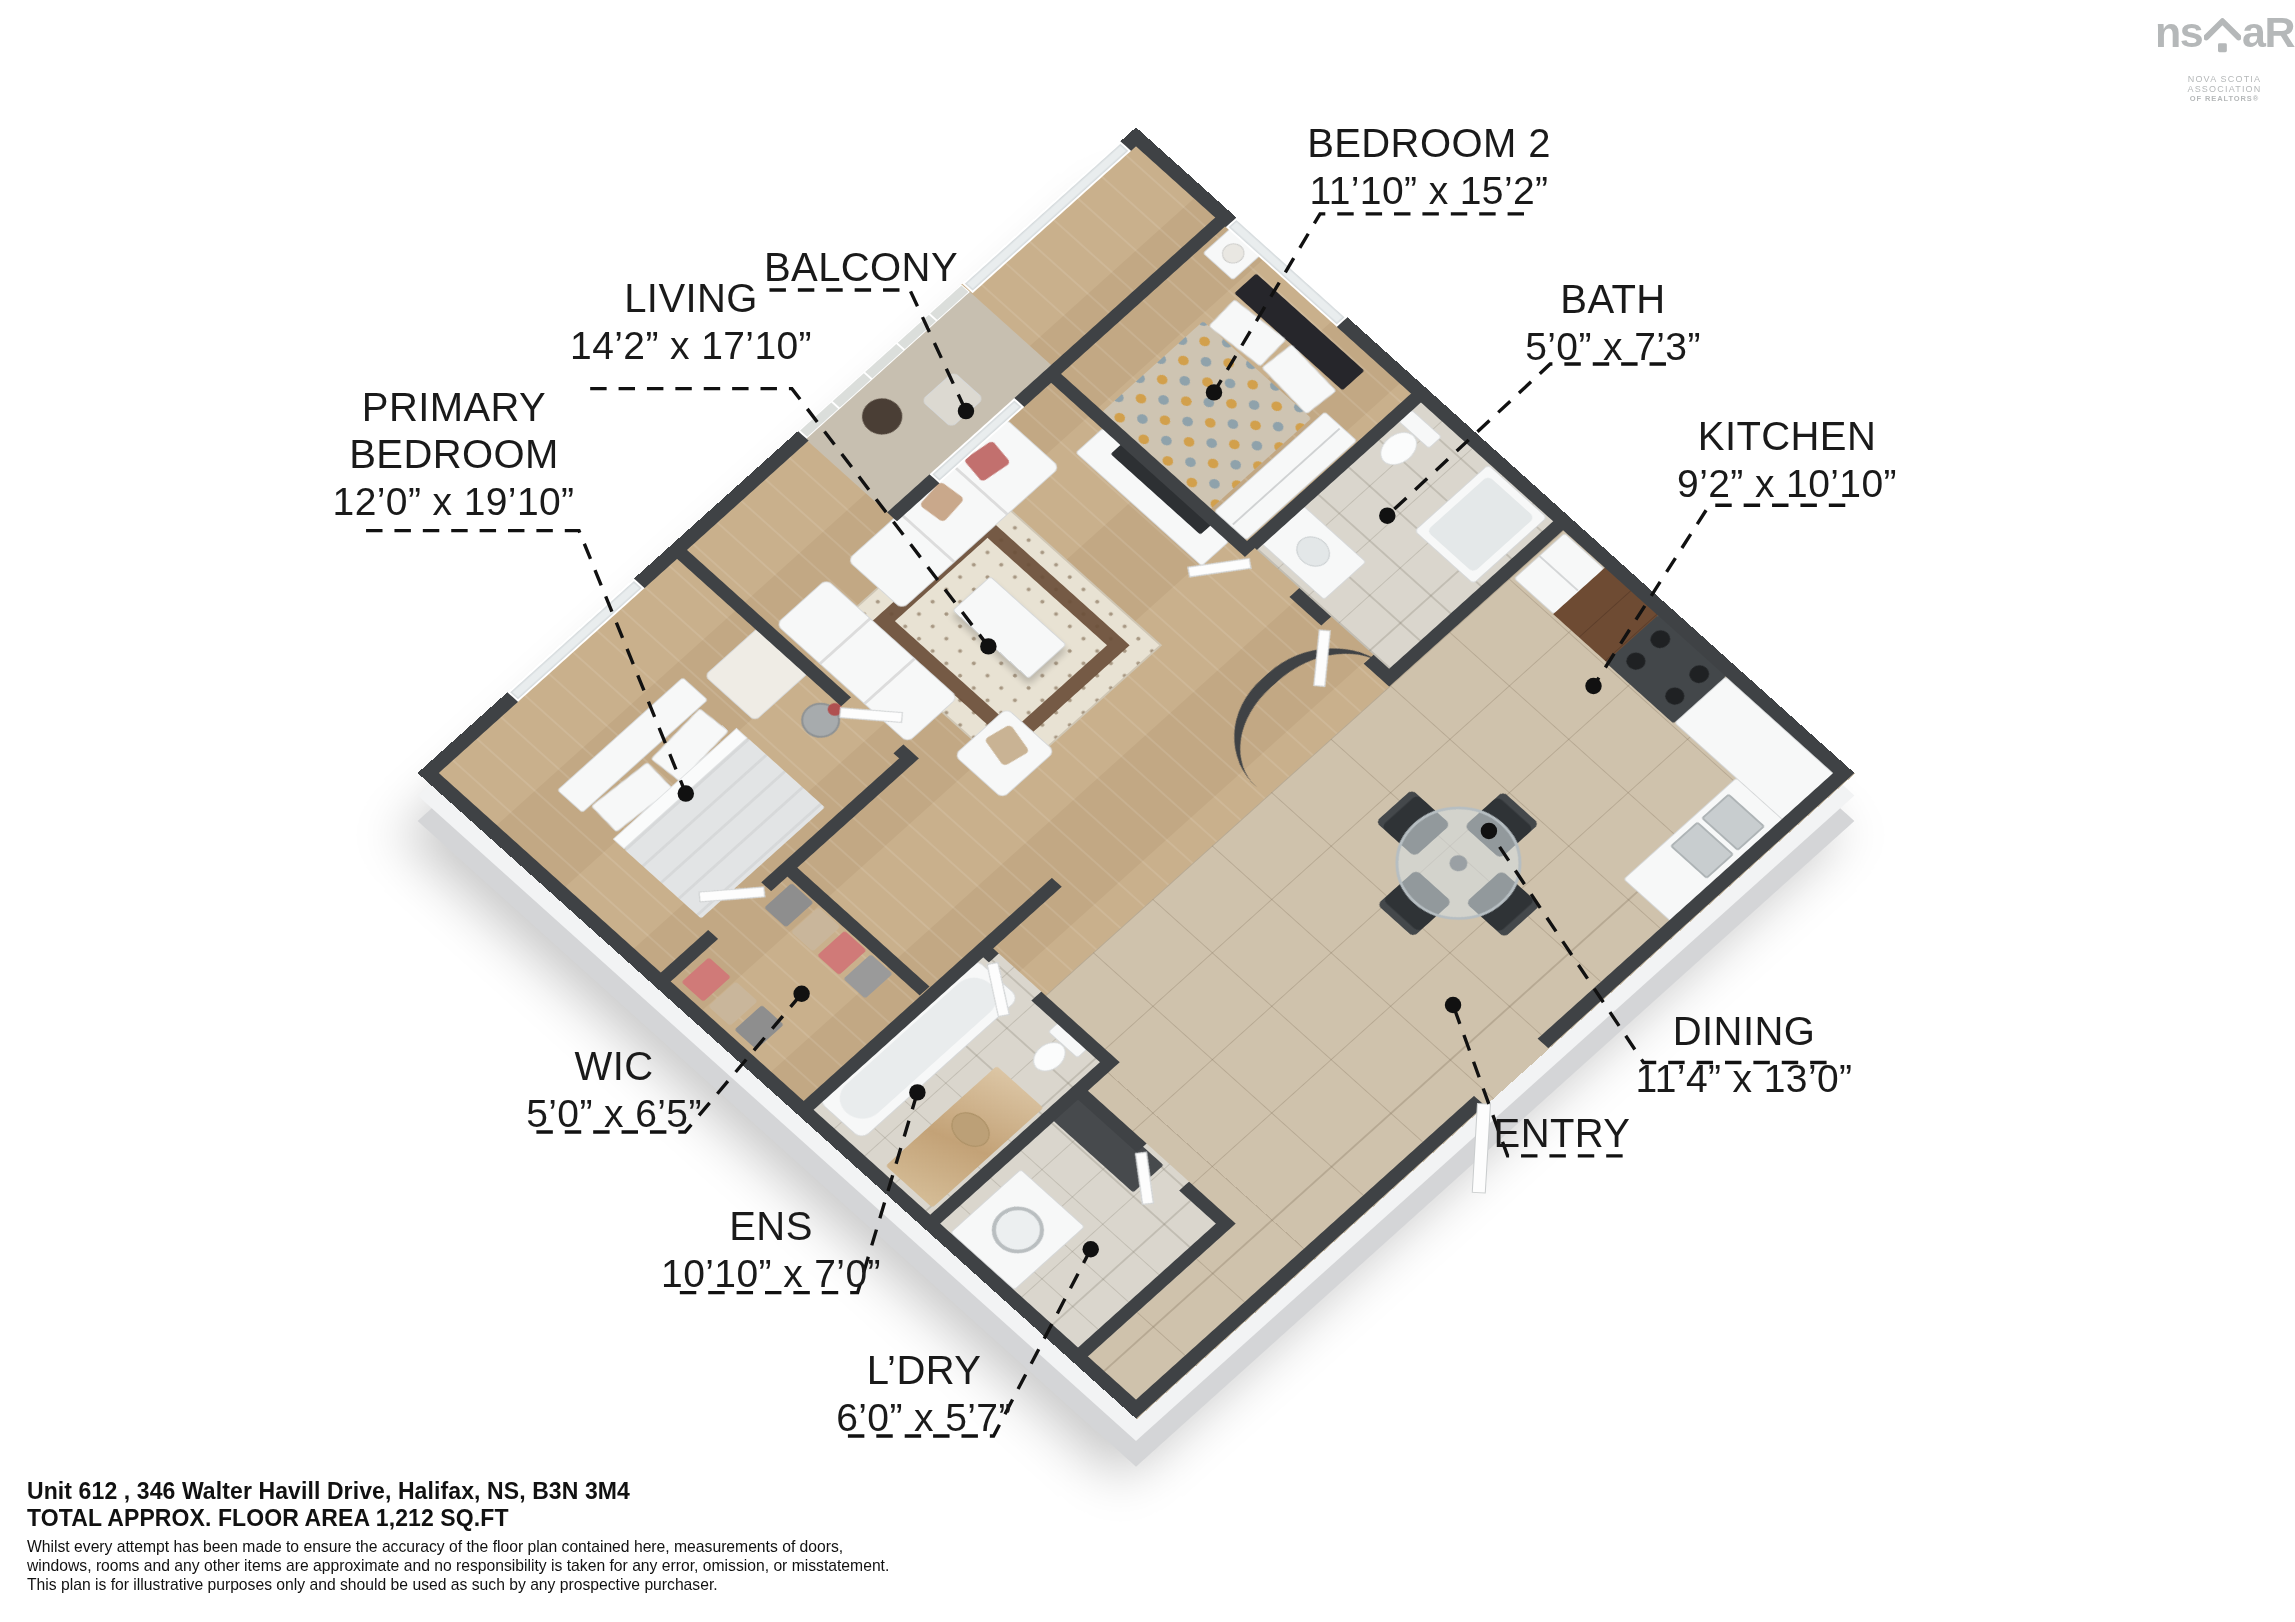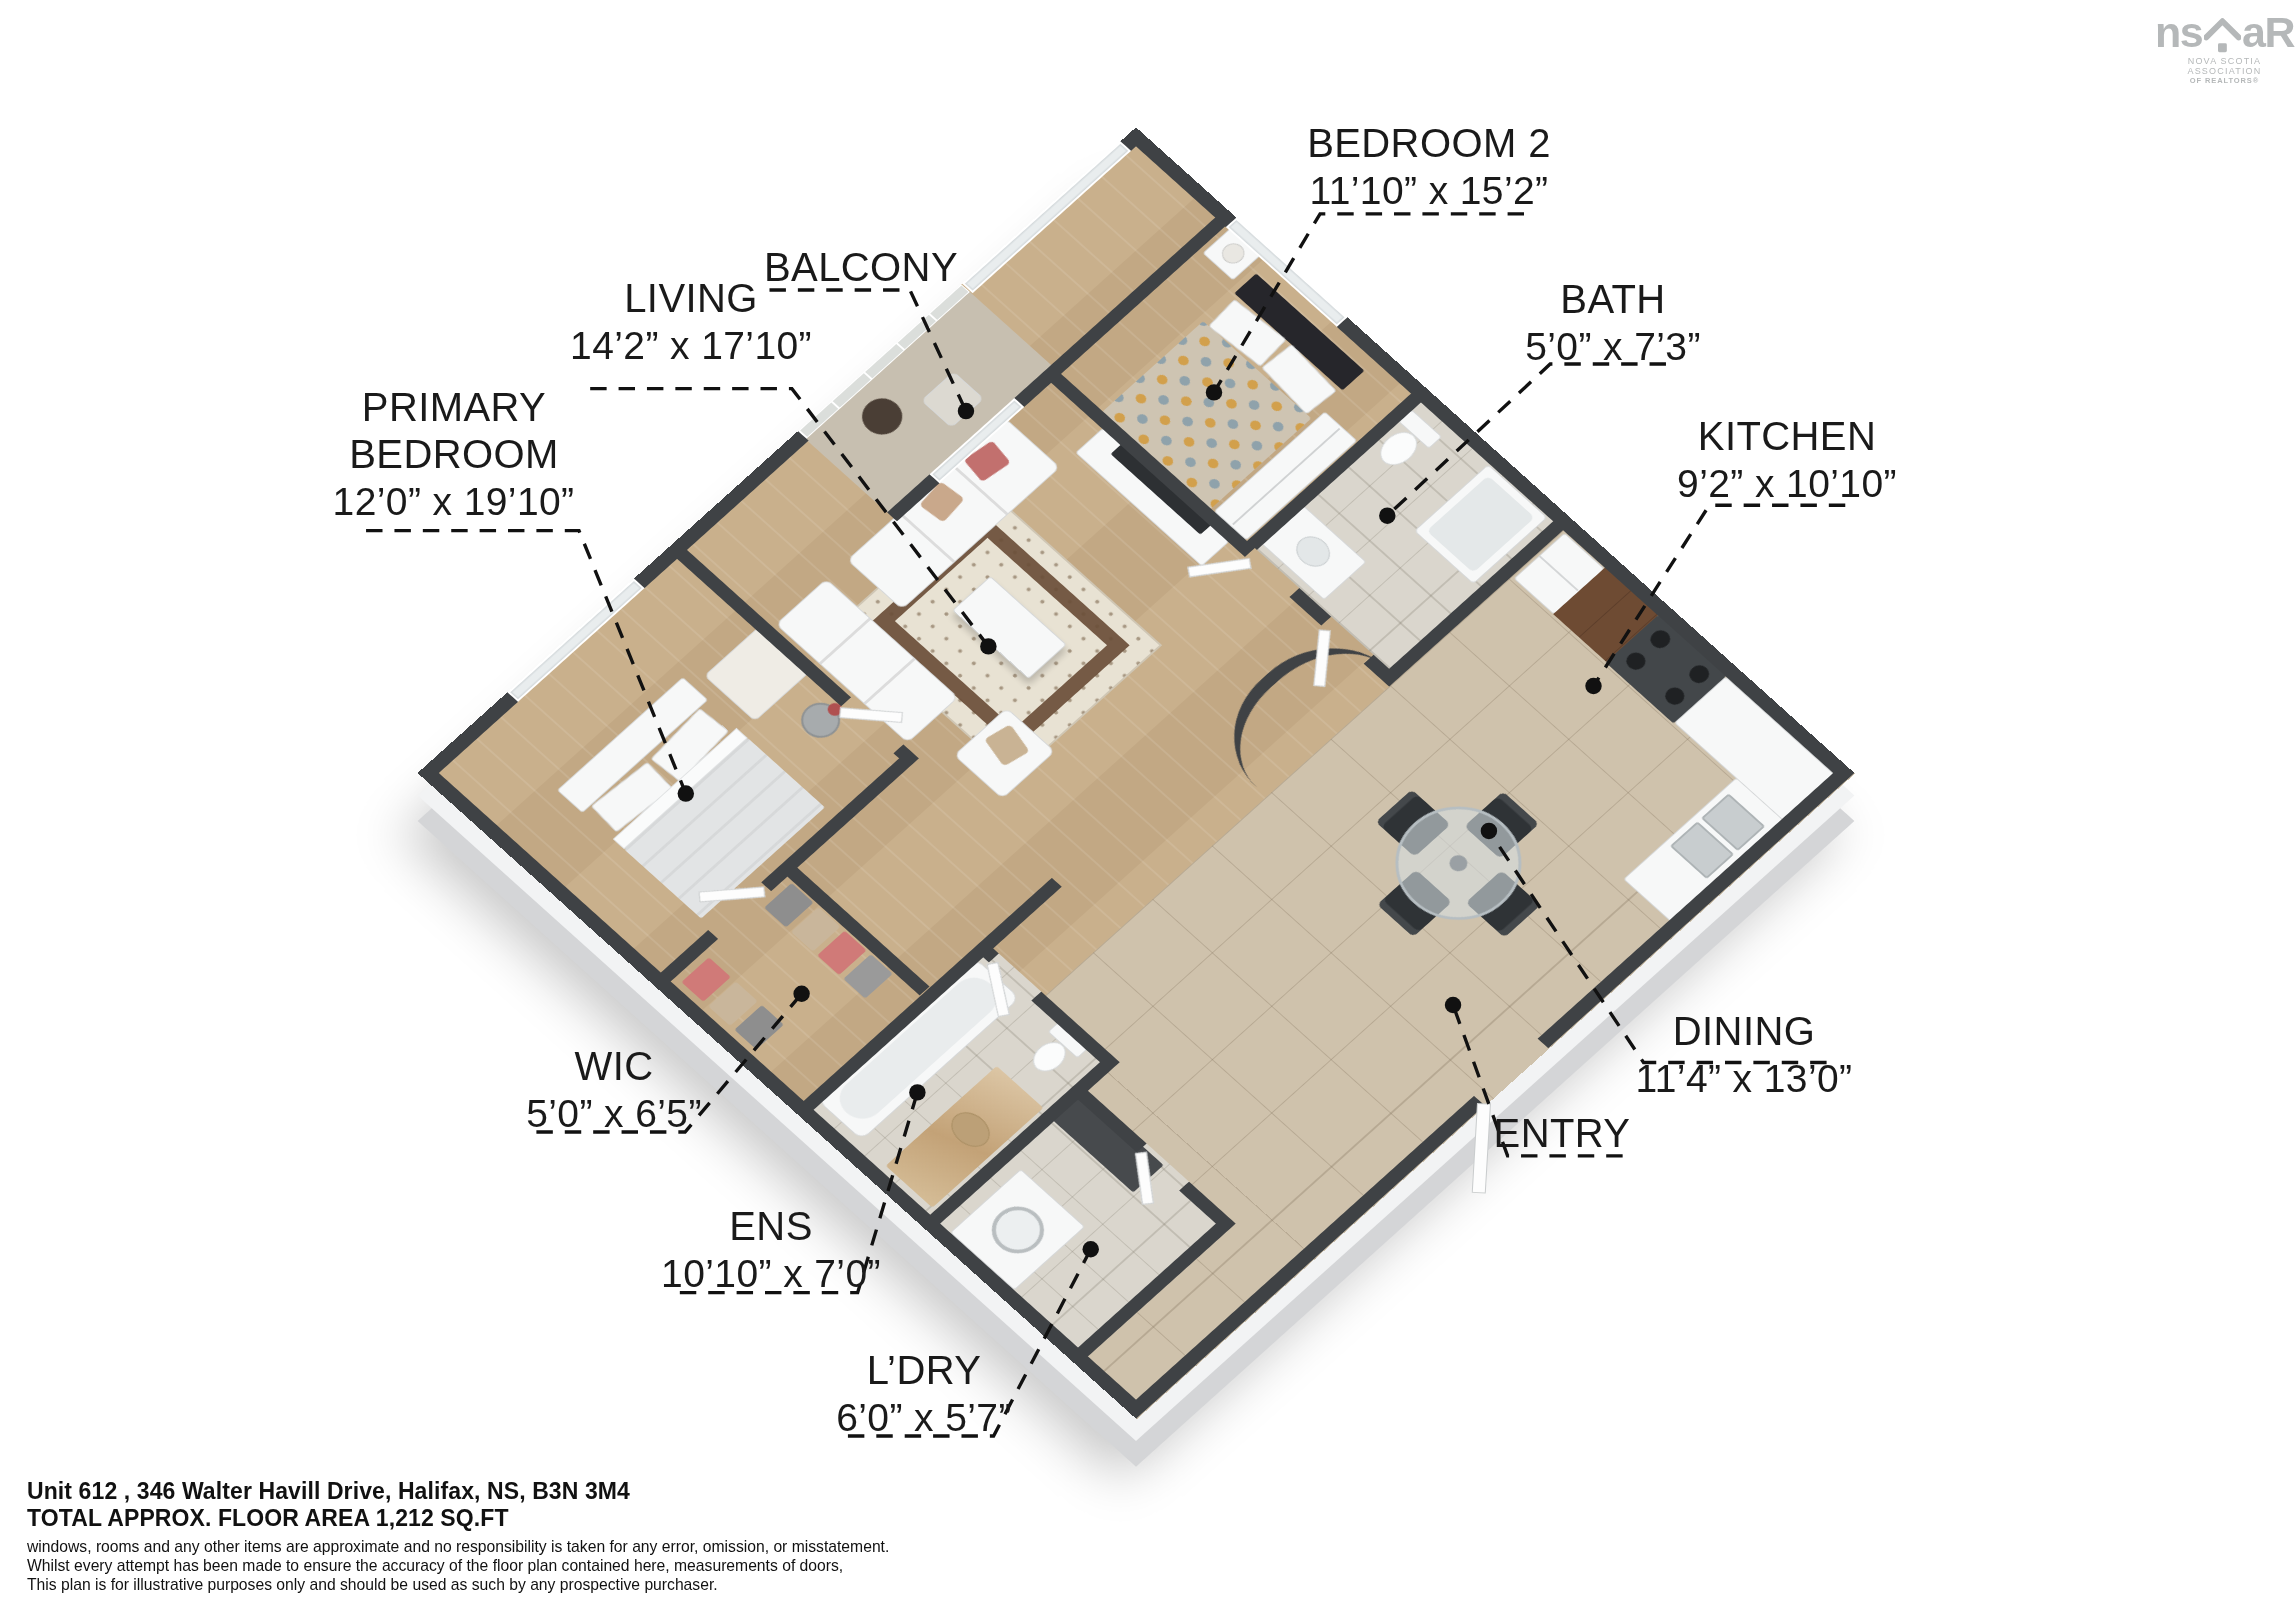--- a/index.html
+++ b/index.html
@@ -48,21 +48,21 @@
   
   .leaders{position:absolute;left:0;top:0;z-index:40}
   .lbl{position:absolute;transform:translateX(-50%);text-align:center;color:#1a1a1a;z-index:45;
        font-size:40px;line-height:47px;letter-spacing:0.4px}
   .ldims{font-size:39px}
 
   
   .logo{position:absolute;left:2155px;top:10.5px;width:139px;text-align:center;color:#b5b8b9;z-index:45}
   .logo-row{display:flex;align-items:flex-end;justify-content:center;gap:1.5px;
             font-size:43px;font-weight:bold;letter-spacing:-1.5px;line-height:43px}
-  .logo-tag{font-size:9px;letter-spacing:1.2px;margin-top:2px}
+  .logo-tag{font-size:9px;letter-spacing:1.2px;margin-top:20px}
   .logo-tag2{font-size:7.5px;font-weight:bold;letter-spacing:0.9px}
 
   
   .footer{position:absolute;left:27px;top:1478px;color:#111;z-index:45}
   .f-title{font-size:23px;font-weight:bold;line-height:27px;letter-spacing:0.1px}
   .f-small{font-size:15.7px;line-height:19px;margin-top:0}
   .f-gap{height:4.5px}
 </style>
 </head>
 <body>
@@ -294,19 +294,19 @@
       <span>aR</span>
     </div>
     <div class="logo-tag">NOVA SCOTIA ASSOCIATION</div>
     <div class="logo-tag2">OF REALTORS®</div>
   </div>
 
   <div class="footer">
     <div class="f-title">Unit 612 , 346 Walter Havill Drive, Halifax, NS, B3N 3M4</div>
     <div class="f-title">TOTAL APPROX. FLOOR AREA 1,212 SQ.FT</div>
     <div class="f-gap"></div>
+    <div class="f-small">Whilst every attempt has been made to ensure the accuracy of the floor plan contained here, measurements of doors,</div>
     <div class="f-small">windows, rooms and any other items are approximate and no responsibility is taken for any error, omission, or misstatement.</div>
-    <div class="f-small">Whilst every attempt has been made to ensure the accuracy of the floor plan contained here, measurements of doors,</div>
     <div class="f-small">This plan is for illustrative purposes only and should be used as such by any prospective purchaser.</div>
   </div>
 
 </div>
 
 
 </body></html>

